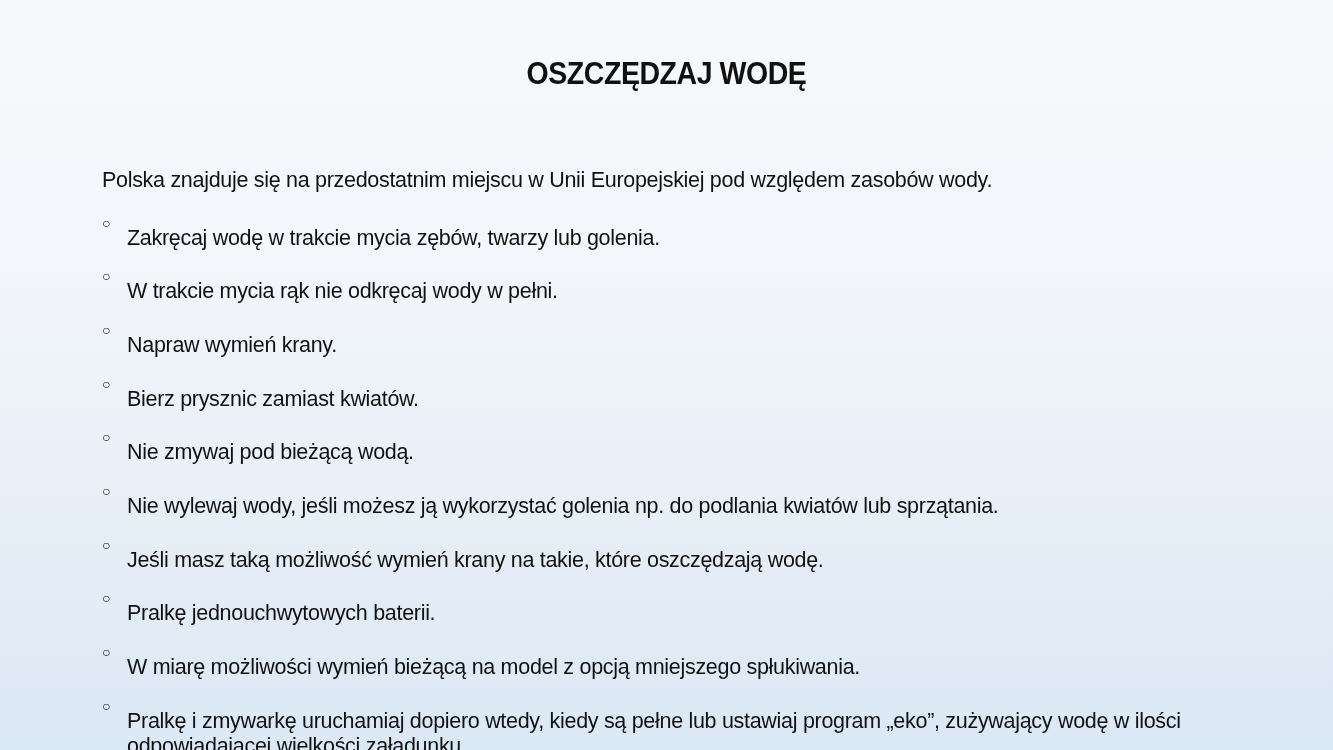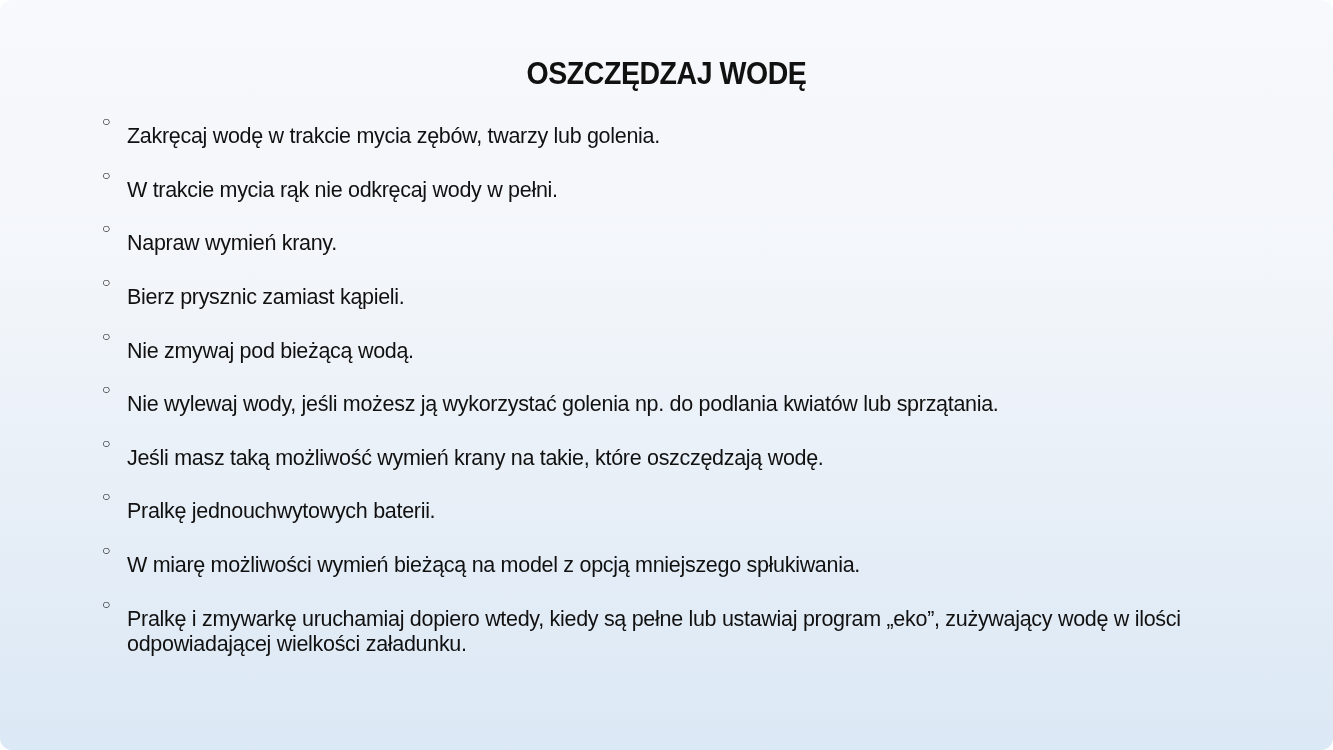--- a/index.html
+++ b/index.html
@@ -11,21 +11,20 @@
     height: 750px;
     overflow: hidden;
     font-family: "Liberation Sans", sans-serif;
   }
   .slide {
     width: 1333px;
     height: 750px;
     box-sizing: border-box;
     background: linear-gradient(to bottom, #f7f9fc 0%, #f3f6fa 35%, #e6eef7 70%, #dbe8f5 100%);
     color: #111111;
-    border-radius: 12px;
   }
   .title {
     margin: 0;
     padding-top: 56px;
     text-align: center;
     font-size: 31px;
     font-weight: 700;
     letter-spacing: -0.5px;
     transform: scaleX(0.92);
     transform-origin: center top;
@@ -69,36 +68,37 @@
   .tip-text {
     flex: 1 1 auto;
     margin-top: 16px;
   }
 </style>
 </head>
 <body>
 
 <div class="slide">
   <h1 class="title">OSZCZĘDZAJ WODĘ</h1>
+  <p class="intro">Polska znajduje się na przedostatnim miejscu w Unii Europejskiej pod względem zasobów wody.</p>
   <ul class="tips">
       <li>
         <span class="bullet">○</span>
         <span class="tip-text">Zakręcaj wodę w trakcie mycia zębów, twarzy lub golenia.</span>
       </li>
       <li>
         <span class="bullet">○</span>
         <span class="tip-text">W trakcie mycia rąk nie odkręcaj wody w pełni.</span>
       </li>
       <li>
         <span class="bullet">○</span>
         <span class="tip-text">Napraw wymień krany.</span>
       </li>
       <li>
         <span class="bullet">○</span>
-        <span class="tip-text">Bierz prysznic zamiast kąpieli.</span>
+        <span class="tip-text">Bierz prysznic zamiast kwiatów.</span>
       </li>
       <li>
         <span class="bullet">○</span>
         <span class="tip-text">Nie zmywaj pod bieżącą wodą.</span>
       </li>
       <li>
         <span class="bullet">○</span>
         <span class="tip-text">Nie wylewaj wody, jeśli możesz ją wykorzystać golenia np. do podlania kwiatów lub sprzątania.</span>
       </li>
       <li>

